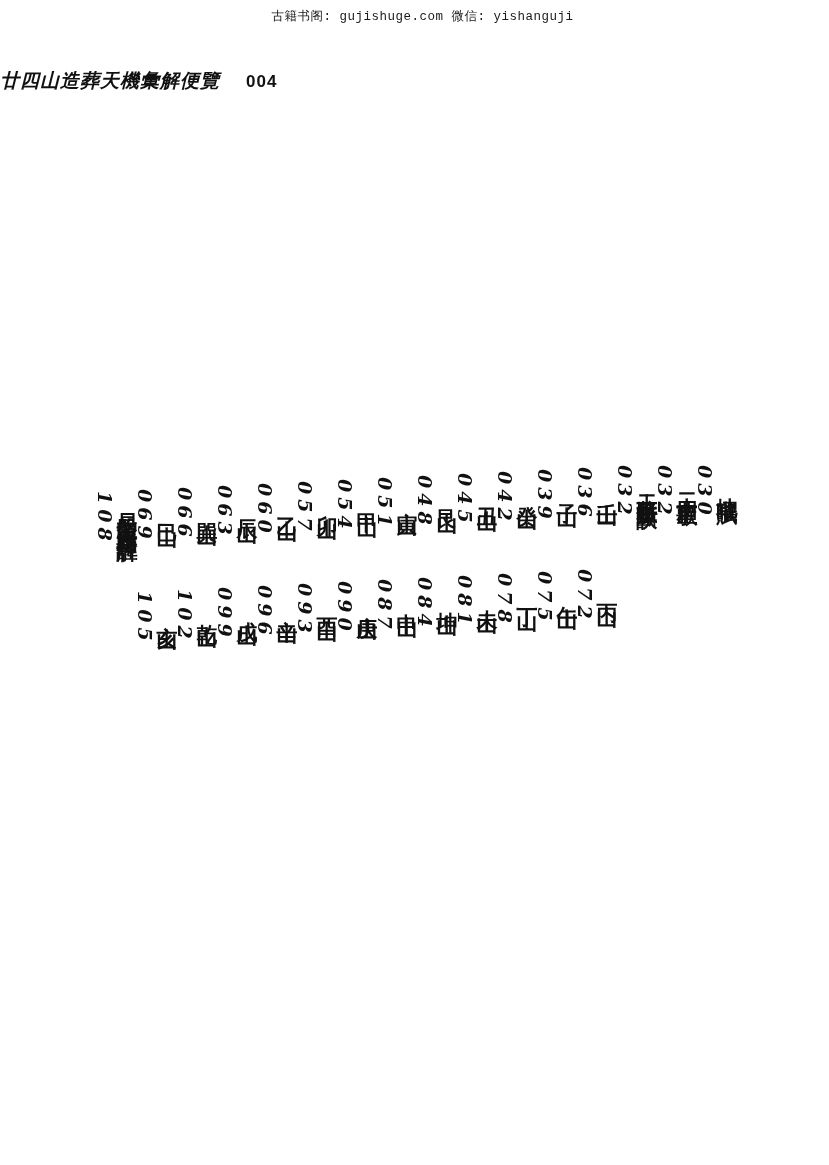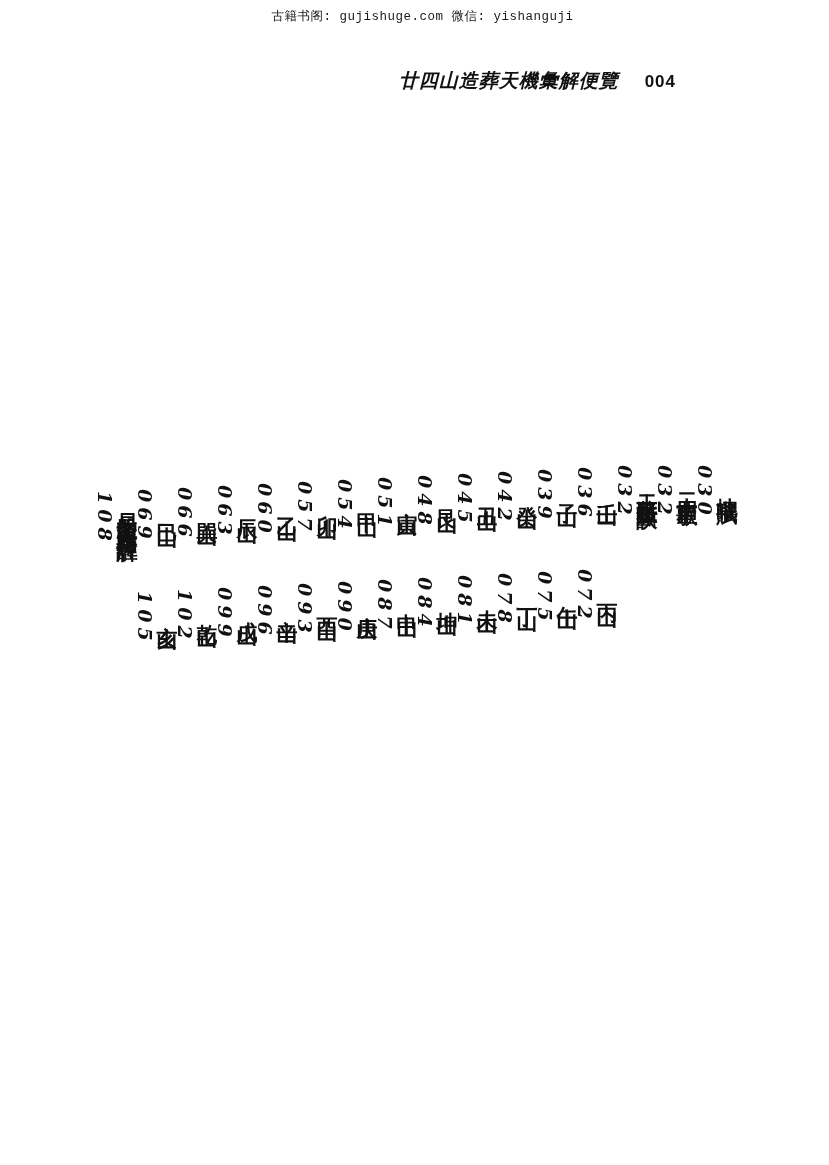--- a/index.html
+++ b/index.html
@@ -27,23 +27,23 @@
     font-size: 12.5px;
     letter-spacing: 0.5px;
     color: #1a1a1a;
     white-space: nowrap;
   }
 
   
   .page-header {
     position: absolute;
     top: 68px;
-    left: 8px;
+    left: 0;
     width: 668px;
-    text-align: right;
+    text-align: left;
     white-space: nowrap;
   }
   .page-header .header-title {
     font-family: "DejaVu Serif", serif;
     font-weight: bold;
     font-size: 19px;
     letter-spacing: 1px;
     font-style: italic;
   }
   .page-header .header-folio {

